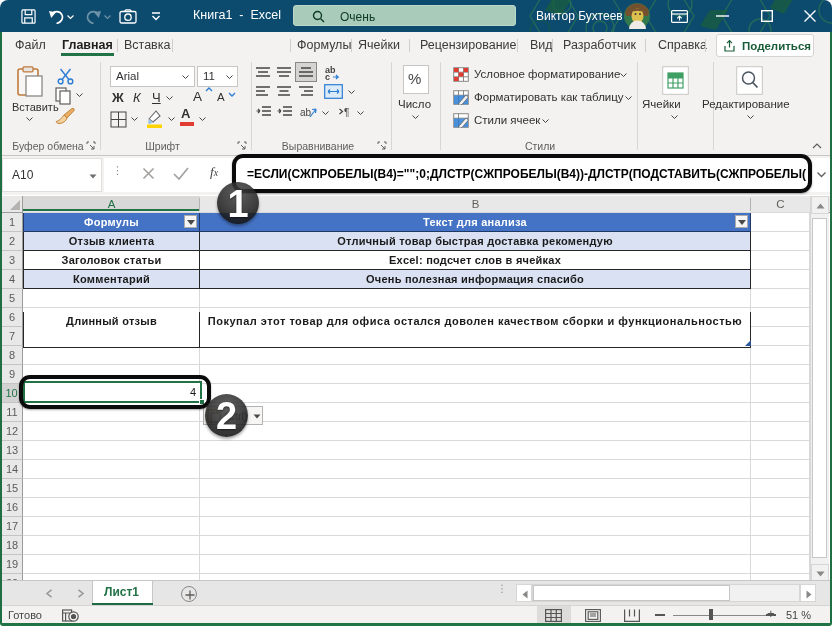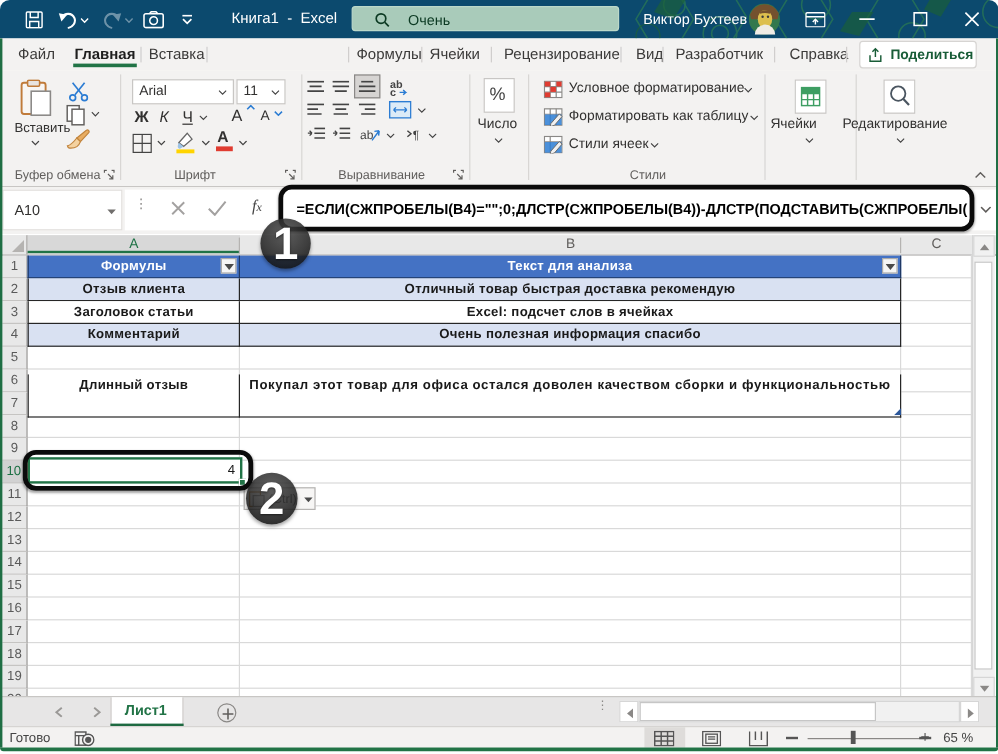--- a/index.html
+++ b/index.html
@@ -634,21 +634,21 @@
       </svg>
   <div class="abs" style="left:655px;top:8px;width:10px;height:1.5px;background:#555"></div>
   <div class="abs" style="left:673px;top:8.5px;width:100px;height:1px;background:#8a8886"></div>
   <div class="abs" style="left:709px;top:3px;width:4px;height:11px;background:#555"></div>
   <div class="abs" style="left:766px;top:8px;width:10px;height:1.5px;background:#555"></div>
 
   <svg class="abs" style="left:764px;top:2px" width="13" height="13" viewBox="0 0 13 13">
         <path d="M6.5 1.5 V11.5 M1.5 6.5 H11.5" stroke="#555" stroke-width="1.4" display="none"></path>
       </svg>
 
-  <span style="position:absolute;left:786px;top:3px">65 %</span>
+  <span style="position:absolute;left:786px;top:3px">51 %</span>
 </div>
 <div class="abs" style="left:767px;top:606px;font-size:13px;color:#555">+</div>
 <div id="greenline">
       <div class="bar"></div>
     </div>
 
 <div class="abs" style="left:0;top:32px;width:2px;height:591px;background:#1f6e44"></div>
 <div class="abs" style="left:830px;top:32px;width:2px;height:591px;background:#1f6e44"></div>
 
 <div class="callout" style="left:232px;top:154px;width:580px;height:39px"></div>

